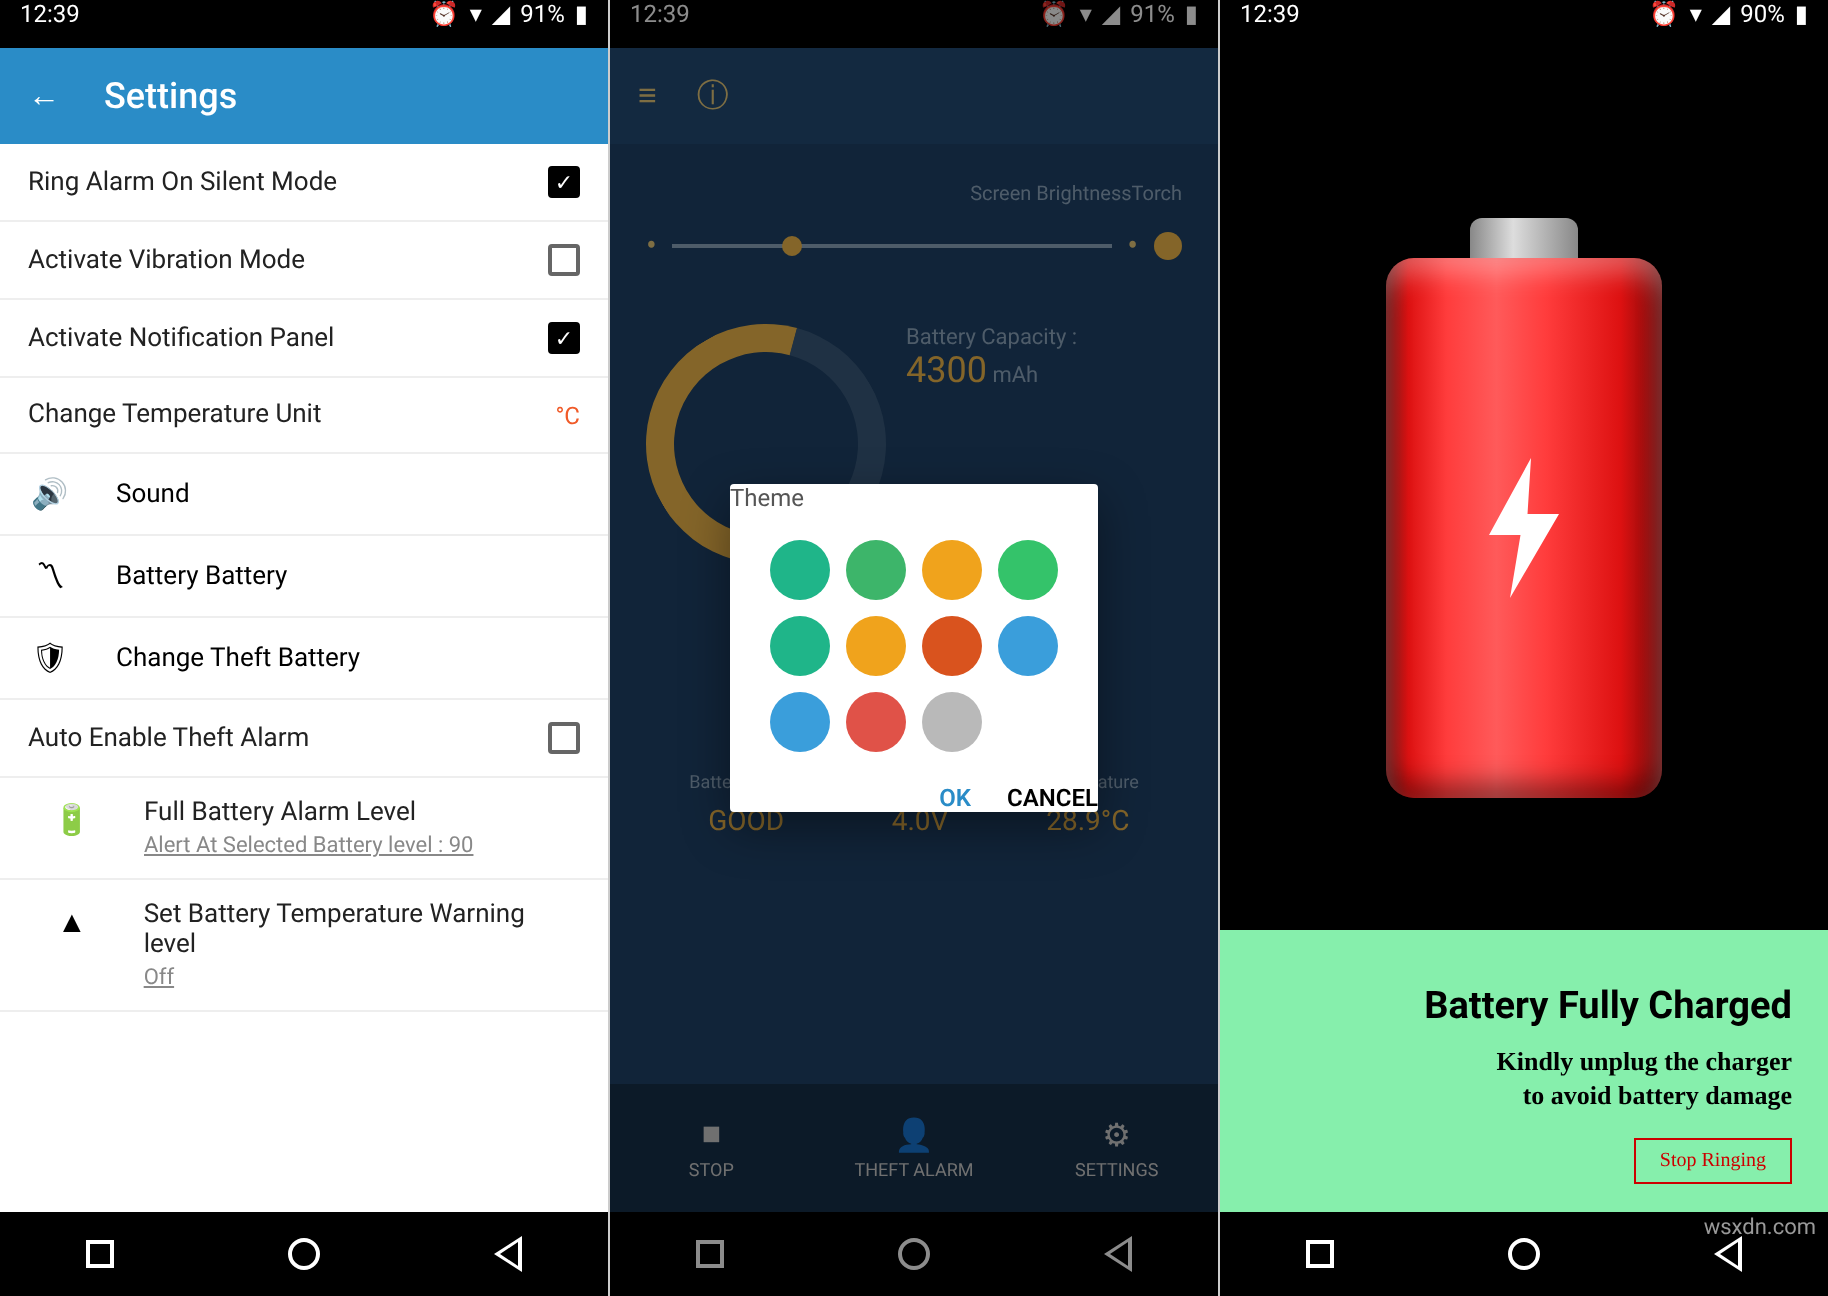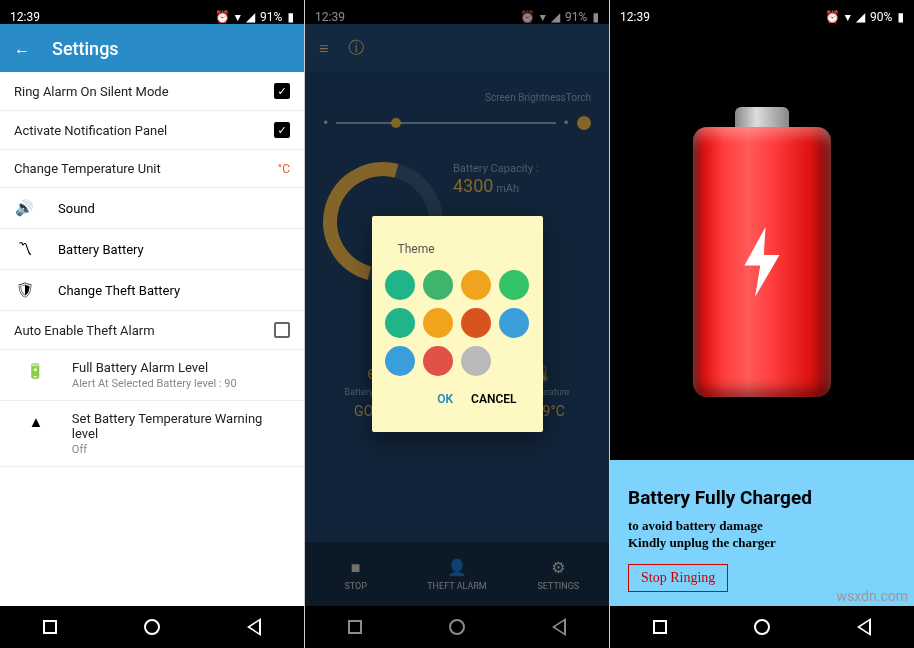--- a/index.html
+++ b/index.html
@@ -1,21 +1,21 @@
 <!DOCTYPE html>
 <html><head>
 <meta charset="utf-8">
 <style>
 * { margin: 0; padding: 0; box-sizing: border-box; font-family: -apple-system, Roboto, sans-serif; }
 body { width: 914px; height: 648px; display: flex; background: #ccc; overflow: hidden; }
 .screen { width: 304px; height: 648px; position: relative; background: #fff; display: flex; flex-direction: column; }
 .screen + .screen { margin-left: 1px; }
 
 
-.statusbar { height: 24px; background: #000; color: #fff; display: flex; align-items: flex-end; justify-content: space-between; padding: 0 10px; font-size: 12px; }
+.statusbar { height: 24px; background: #000; color: #fff; display: flex; align-items: flex-start; justify-content: space-between; padding: 0 10px; font-size: 12px; }
 .statusbar .right { display: flex; align-items: center; gap: 5px; }
 .s-icon { font-size: 12px; }
 
 
 .navbar { height: 42px; background: #000; display: flex; align-items: center; justify-content: space-around; margin-top: auto; }
 .navbar .navbtn { width: 20px; height: 20px; color: #fff; display: flex; align-items: center; justify-content: center; }
 .navbtn.sq { border: 2px solid #fff; width: 14px; height: 14px; }
 .navbtn.circ { border: 2px solid #fff; width: 16px; height: 16px; border-radius: 50%; }
 .navbtn.tri { width: 0; height: 0; border-top: 9px solid transparent; border-bottom: 9px solid transparent; border-right: 14px solid #fff; position: relative; }
 .navbtn.tri::after { content: ""; position: absolute; left: 3px; top: -6px; border-top: 6px solid transparent; border-bottom: 6px solid transparent; border-right: 9px solid #000; }
@@ -27,21 +27,21 @@
 .s1-row { display: flex; align-items: center; justify-content: space-between; padding: 11px 14px; font-size: 13px; border-bottom: 1px solid #eee; }
 .s1-row .lbl { color: #222; }
 .s1-row .val { color: #f05a28; font-size: 12px; }
 .s1-row .cbx { width: 16px; height: 16px; border: 2px solid #666; border-radius: 2px; display: flex; align-items: center; justify-content: center; }
 .s1-row .cbx.checked { background: #000; border-color: #000; color: #fff; font-size: 11px; }
 .s1-row-ico { display: flex; align-items: center; padding: 11px 14px; gap: 22px; font-size: 13px; border-bottom: 1px solid #eee; }
 .s1-row-ico .ic { width: 22px; text-align: center; font-size: 15px; }
 .s1-sub { display: flex; align-items: flex-start; padding: 10px 14px 10px 26px; gap: 26px; border-bottom: 1px solid #eee; }
 .s1-sub .ic { width: 20px; text-align: center; font-size: 15px; margin-top: 2px; }
 .s1-sub .txt .t1 { font-size: 13px; color: #222; }
-.s1-sub .txt .t2 { font-size: 11px; color: #888; margin-top: 2px; }
+.s1-sub .txt .t2 { font-size: 11px; color: #888; margin-top: 2px; text-decoration: underline; }
 
 
 .screen2 { background: #1f4268; }
 .appbar2 { height: 48px; background: #234b75; color: #e6c87a; display: flex; align-items: center; padding: 0 14px; gap: 20px; }
 .appbar2 .title { font-size: 17px; flex: 1; }
 .s2-body { flex: 1; position: relative; padding: 20px 18px 0; color: #e6c87a; }
 .s2-slider-row { display: flex; align-items: center; justify-content: space-between; font-size: 10px; color: #8fa8c0; }
 .s2-slider { margin-top: 10px; display: flex; align-items: center; gap: 8px; }
 .s2-track { flex: 1; height: 2px; background: #8fa8c0; position: relative; }
 .s2-dot { width: 10px; height: 10px; background: #f0b84b; border-radius: 50%; position: absolute; top: -4px; left: 25%; }
@@ -56,39 +56,39 @@
 .s2-bcell .ico { font-size: 16px; color: #f0b84b; }
 .s2-bcell .lab { font-size: 9px; color: #8fa8c0; margin-top: 4px; }
 .s2-bcell .val { font-size: 14px; color: #f0b84b; margin-top: 6px; }
 
 .s2-footer { height: 64px; background: #16304a; display: flex; color: #ccc; }
 .s2-fbtn { flex: 1; display: flex; flex-direction: column; align-items: center; justify-content: center; gap: 4px; font-size: 9px; }
 .s2-fbtn .ico { font-size: 16px; }
 
 
 .overlay { position: absolute; inset: 0; background: rgba(0,0,0,0.45); display: flex; align-items: center; justify-content: center; }
-.dialog { width: 171px; background: #fef9c3; border-radius: 2px; padding: 26px; box-shadow: 0 8px 24px rgba(0,0,0,0.4); }
+.dialog { width: 184px; background: #ffffff; border-radius: 2px; padding: 0; box-shadow: 0 8px 24px rgba(0,0,0,0.4); }
 .dialog .dtitle { font-size: 12px; color: #555; margin-bottom: 14px; }
 .swatches { display: grid; grid-template-columns: repeat(4, 30px); gap: 8px; justify-content: center; }
 .sw { width: 30px; height: 30px; border-radius: 50%; }
 .dactions { display: flex; justify-content: flex-end; gap: 18px; margin-top: 16px; font-size: 12px; font-weight: 600; }
 .dactions .ok { color: #2a8cc7; }
 
 
 .screen3 { background: #000; }
 .s3-top { flex: 1; display: flex; align-items: center; justify-content: center; padding: 30px 0 10px; }
 .battery { width: 138px; height: 290px; position: relative; }
 .battery-cap { width: 54px; height: 20px; background: linear-gradient(90deg, #888 0%, #ddd 40%, #888 100%); border-radius: 6px 6px 0 0; margin: 0 auto; }
 .battery-body { width: 138px; height: 270px; background: linear-gradient(90deg, #7a0a0a 0%, #d11 8%, #ff3c3c 22%, #ff5a5a 40%, #ff3c3c 58%, #d11 85%, #7a0a0a 100%); border-radius: 14px; margin-top: 0; display: flex; align-items: center; justify-content: center; box-shadow: inset 0 8px 12px rgba(255,255,255,.3), inset 0 -8px 12px rgba(0,0,0,.4); }
 .bolt { width: 46px; height: 70px; }
-.s3-panel { background: #7dd3fc; padding: 26px 18px 14px; text-align: left; }
+.s3-panel { background: #86efac; padding: 26px 18px 14px; text-align: right; }
 .s3-panel .h { font-size: 19px; font-weight: 700; margin-bottom: 8px; }
 .s3-panel .p { font-size: 13px; font-weight: 600; line-height: 1.35; font-family: Georgia, serif; }
-.s3-panel .btn { display: inline-block; border: 1.5px solid #c00; color: #c00; padding: 5px 12px; margin-top: 12px; font-size: 14px; font-family: Georgia, serif; }
-.watermark { position: absolute; right: 6px; bottom: 44px; font-size: 14px; color: #999; }
+.s3-panel .btn { display: inline-block; border: 1.5px solid #c00; color: #c00; padding: 5px 12px; margin-top: 12px; font-size: 10px; font-family: Georgia, serif; }
+.watermark { position: absolute; right: 6px; bottom: 28px; font-size: 11px; color: #999; }
 </style>
 </head>
 <body>
 
 <div class="screen">
   <div class="statusbar">
     <span>12:39</span>
     <span class="right">
       <span class="s-icon">⏰</span>
       <span class="s-icon">▾</span>
@@ -98,20 +98,24 @@
     </span>
   </div>
   <div class="appbar1">
     <span>←</span>
     <span class="title">Settings</span>
   </div>
   <div class="s1-list">
     <div class="s1-row">
         <span class="lbl">Ring Alarm On Silent Mode</span>
         <span class="cbx checked">✓</span>
+      </div>
+    <div class="s1-row">
+        <span class="lbl">Activate Vibration Mode</span>
+        <span class="cbx"></span>
       </div>
     <div class="s1-row">
         <span class="lbl">Activate Notification Panel</span>
         <span class="cbx checked">✓</span>
       </div>
     <div class="s1-row">
         <span class="lbl">Change Temperature Unit</span>
         <span class="val">°C</span>
       </div>
     <div class="s1-row-ico">
@@ -271,22 +275,22 @@
       <div class="battery-cap"></div>
       <div class="battery-body">
         <svg class="bolt" viewBox="0 0 24 40">
             <path d="M14 0 L2 22 H11 L8 40 L22 16 H13 Z" fill="#fff"></path>
           </svg>
       </div>
     </div>
   </div>
   <div class="s3-panel">
     <div class="h">Battery Fully Charged</div>
+    <div class="p">Kindly unplug the charger</div>
     <div class="p">to avoid battery damage</div>
-    <div class="p">Kindly unplug the charger</div>
     <div class="btn">Stop Ringing</div>
   </div>
   <div class="navbar">
     <div class="navbtn sq"></div>
     <div class="navbtn circ"></div>
     <div class="navbtn tri"></div>
   </div>
   <div class="watermark">wsxdn.com</div>
 </div>
 

